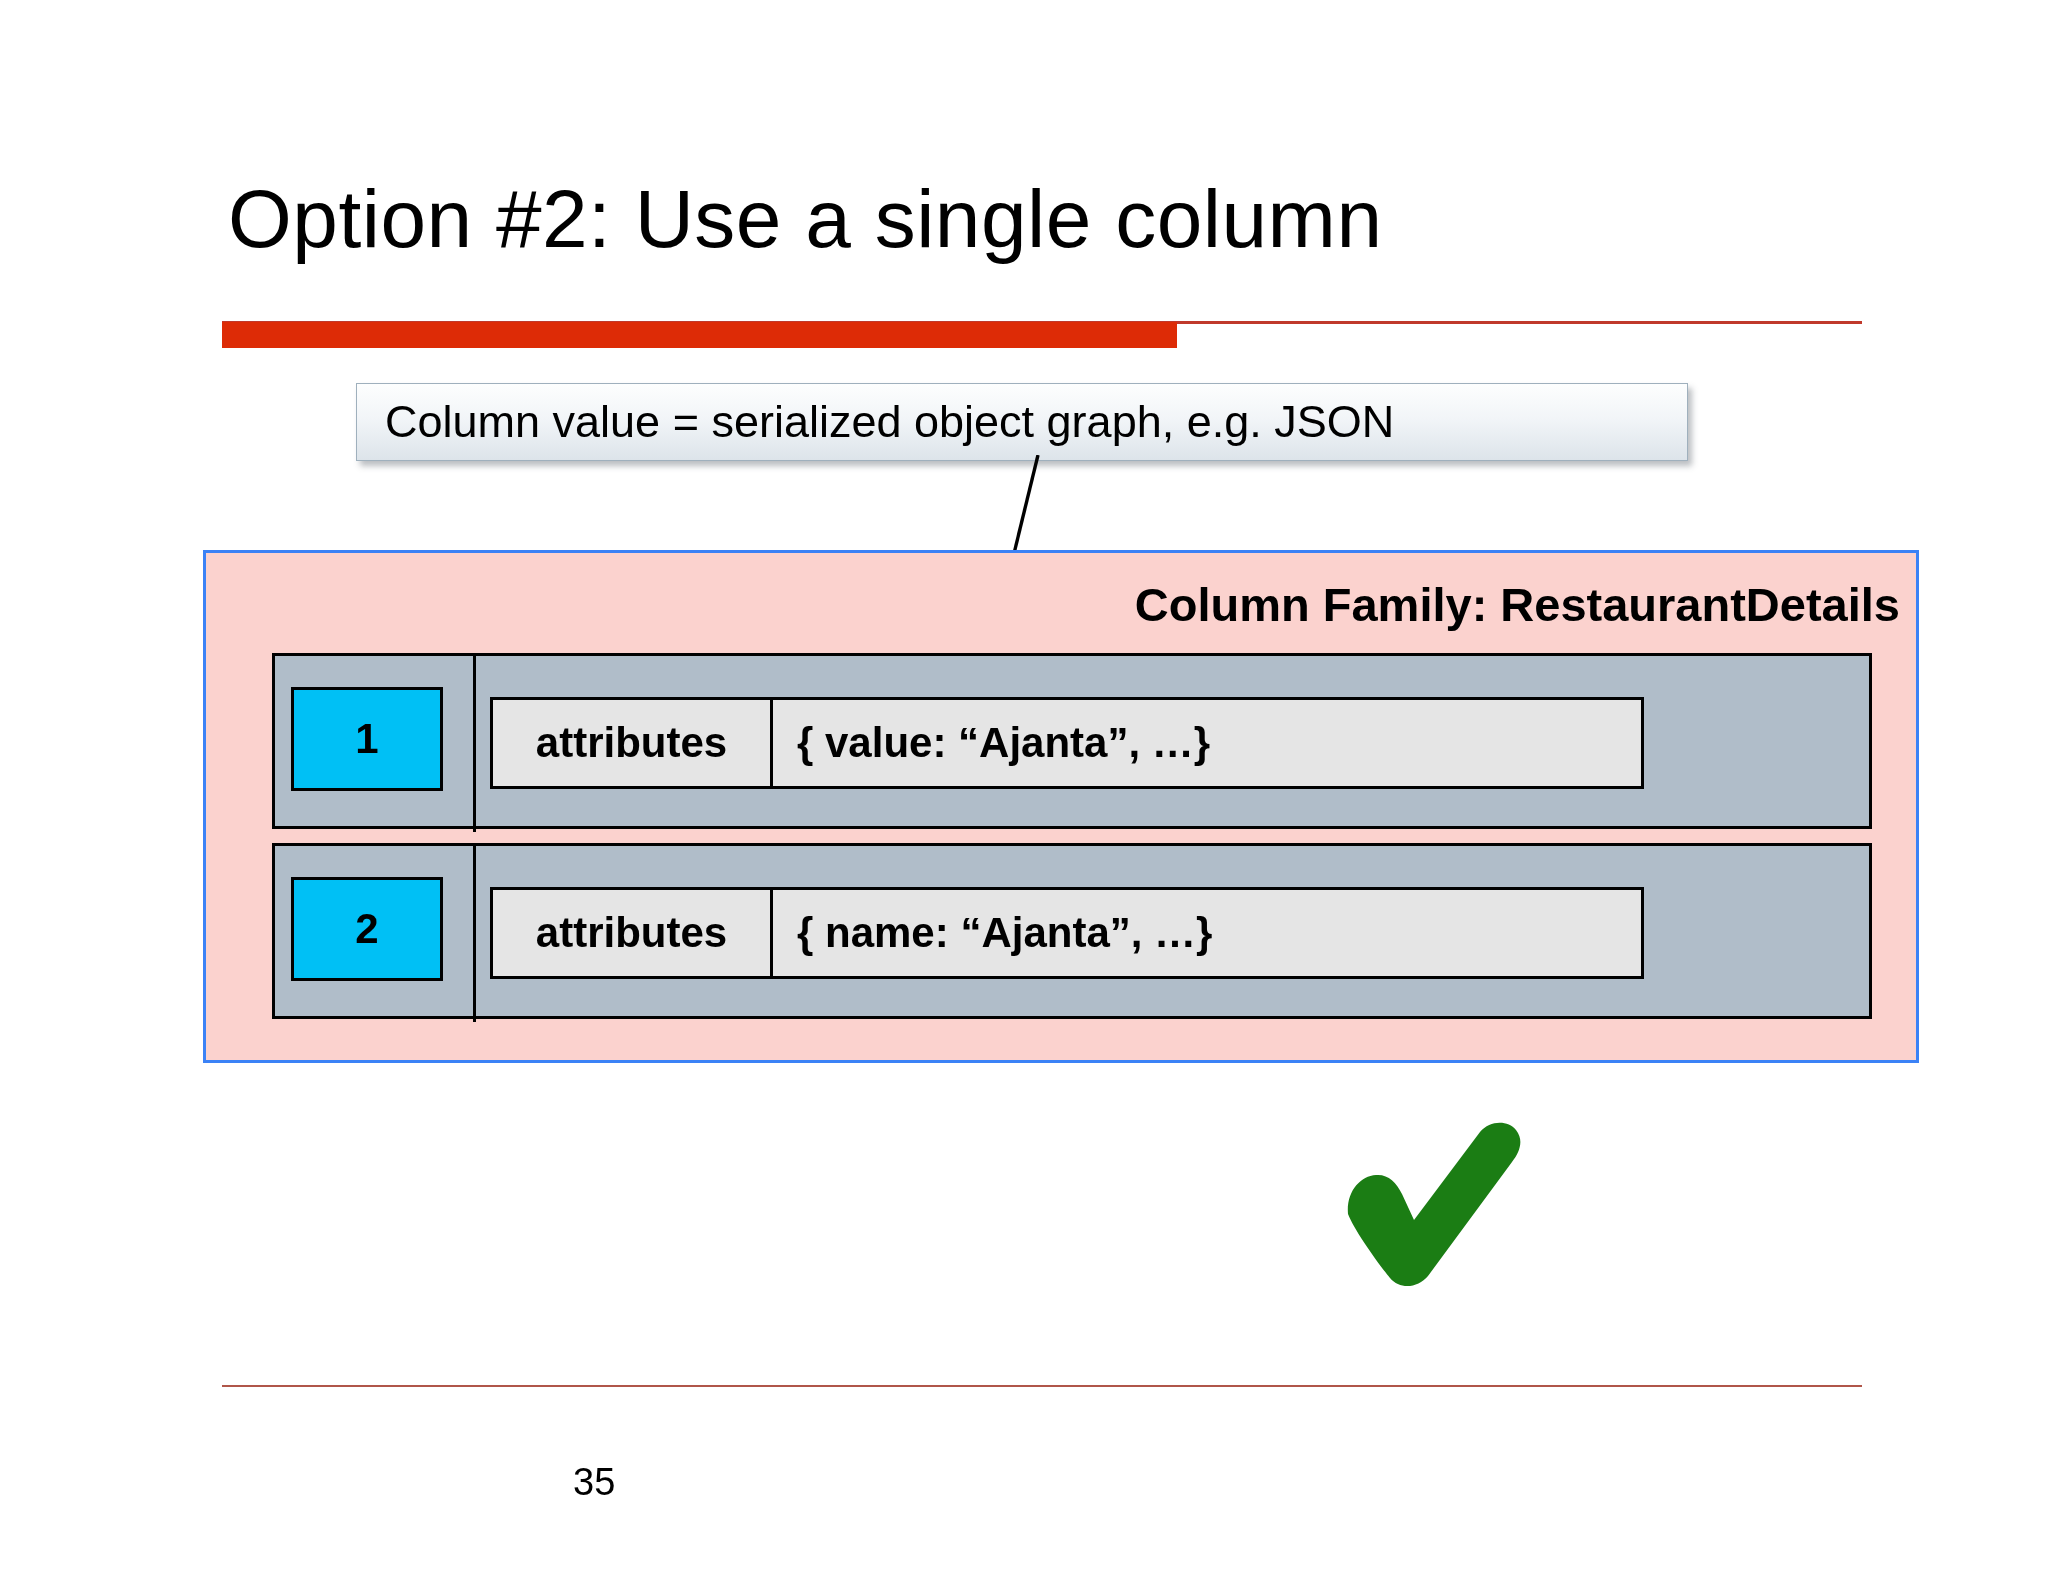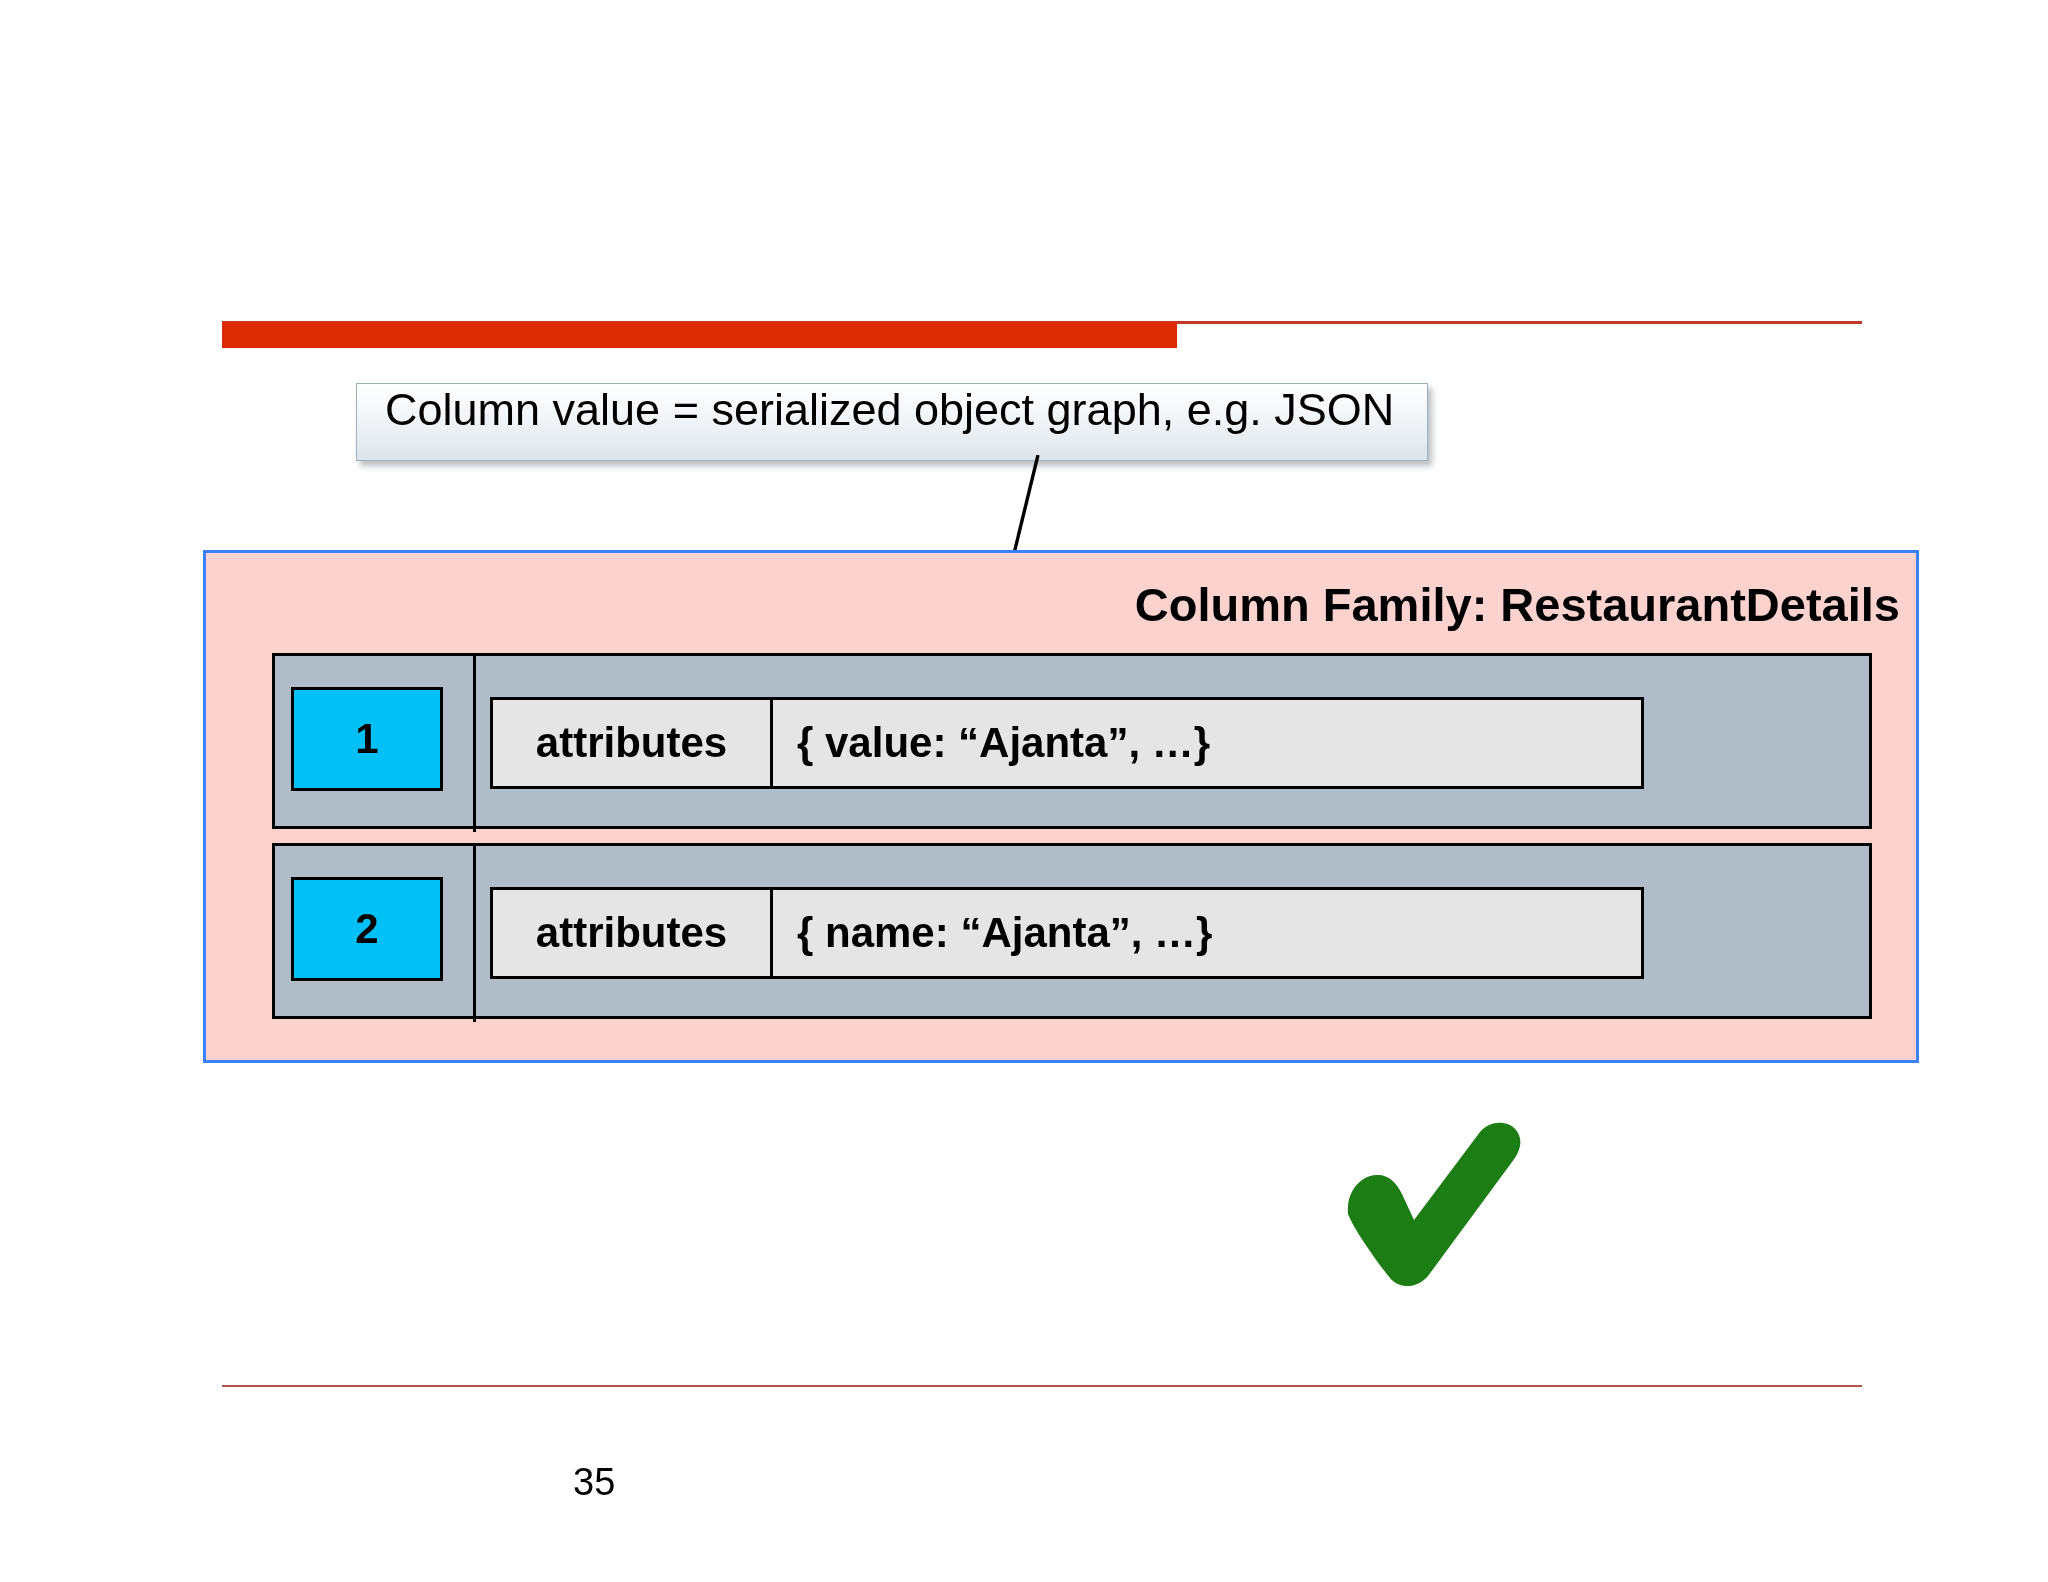--- a/index.html
+++ b/index.html
@@ -50,26 +50,27 @@
     width: 955px;
     height: 26px;
     background: #dd2b06;
   }
 
   
   #callout {
     position: absolute;
     left: 356px;
     top: 383px;
-    width: 1072px;
+    width: 1332px;
     height: 78px;
     background: linear-gradient(to bottom, #fdfefe 0%, #f2f5f8 45%, #dde4ea 100%);
     border: 1px solid #9fb0bd;
     box-shadow: 4px 5px 6px rgba(60,70,80,0.35);
     display: flex;
+    align-items: center;
     padding-left: 28px;
   }
   #callout-text {
     font-size: 45px;
     color: #000000;
     white-space: nowrap;
   }
 
   
   #connector {
@@ -196,20 +197,21 @@
     font-size: 38px;
     color: #000000;
     margin-top: 24px;
   }
 </style>
 </head>
 <body>
 
 <div id="slide">
 
+  <div id="title">Option #2: Use a single column</div>
   <div id="title-rule-thin"></div>
   <div id="title-rule-thick"></div>
 
   <div id="callout">
     <span id="callout-text">Column value = serialized object graph, e.g. JSON</span>
   </div>
 
   <svg id="connector" viewBox="0 0 240 260" xmlns="http://www.w3.org/2000/svg">
     <defs>
       <marker id="arrowhead" markerWidth="7" markerHeight="7" refX="5.2" refY="3.2" orient="auto">

